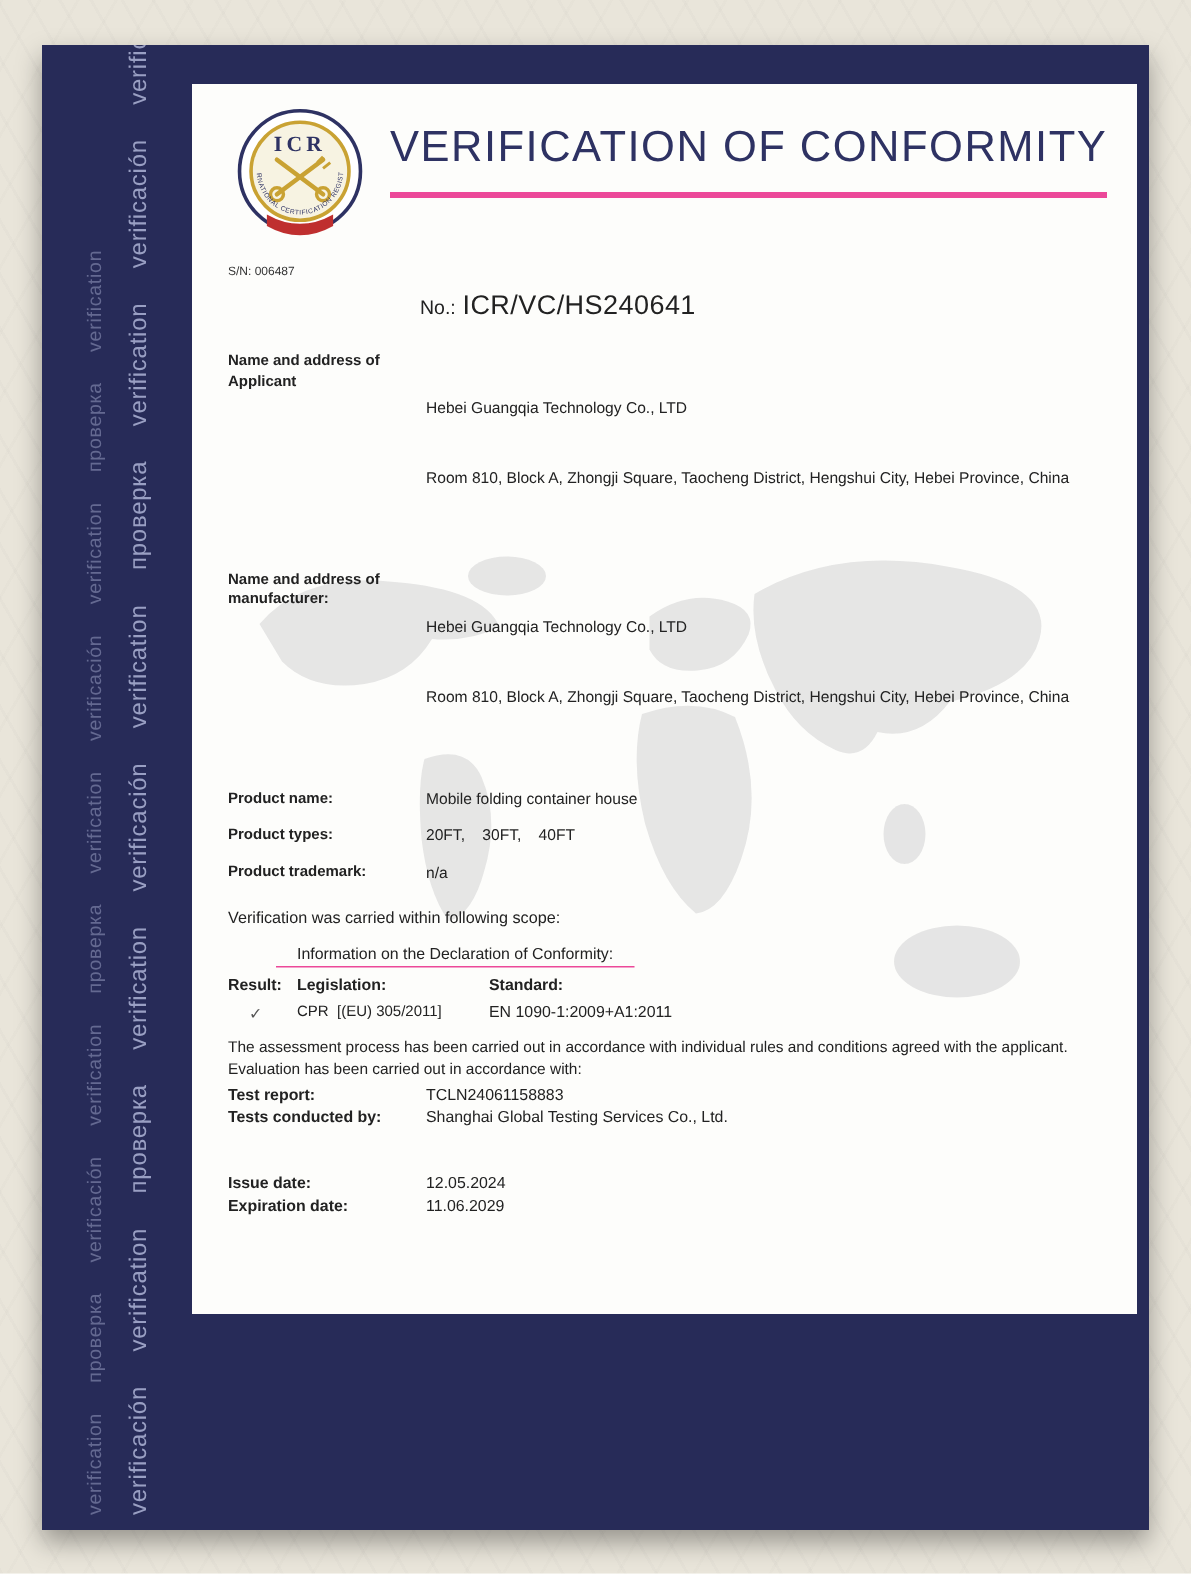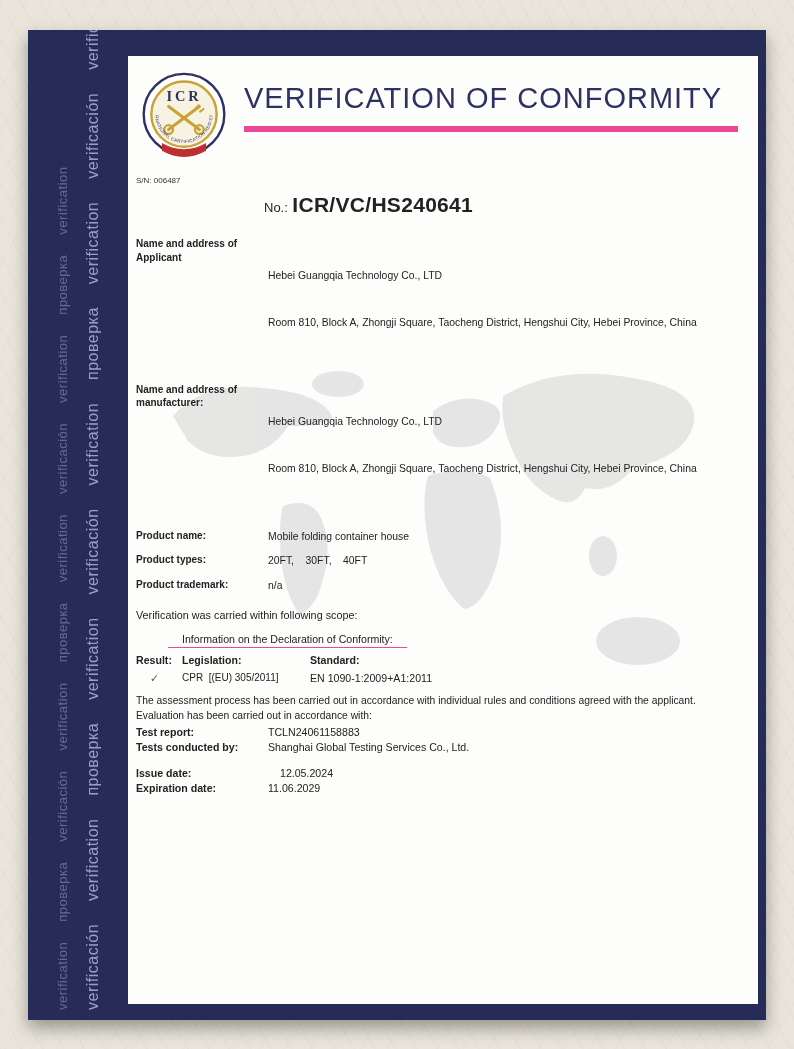--- a/index.html
+++ b/index.html
@@ -26,57 +26,57 @@
     padding:10px 0; overflow:hidden;
   }
   .vcol {
     writing-mode:vertical-rl; transform:rotate(180deg);
     white-space:nowrap; color:#aeb4d6; letter-spacing:.5px;
   }
   .vcol.c1 { font-size:13px; opacity:.45; word-spacing:16px; }
   .vcol.c2 { font-size:16px; opacity:.85; word-spacing:18px; }
 
   .paper {
-    position:absolute; left:100px; top:26px; width:630px; height:948px;
-    background:#fdfdfb; padding:0 20px 0 8px; overflow:hidden;
+    position:absolute; left:100px; top:26px; width:630px; height:820px;
+    background:#fdfdfb; padding:0 20px 0 24px; overflow:hidden;
   }
   .watermark { position:absolute; left:5px; top:300px; width:610px; height:430px; z-index:0; }
   .content { position:relative; z-index:1; }
 
   
   .header { display:flex; }
   .logo { flex:0 0 108px; padding-top:14px; }
   .logo svg { width:96px; height:96px; display:block; }
-  .titlewrap { flex:1; padding-top:26px; height:76px; border-bottom:6px solid #ec4899; }
+  .titlewrap { flex:1; padding-top:26px; height:76px; border-bottom:4px solid #ec4899; }
   .title { font-size:29px; letter-spacing:1px; color:#2e3263; white-space:nowrap; }
 
   .sn { font-size:8px; color:#333; margin-top:10px; }
   .certno { margin:8px 0 0 128px; }
   .certno .lbl { font-size:13px; }
-  .certno .val { font-size:21px; font-weight:bold; letter-spacing:.3px; }
+  .certno .val { font-size:18px; font-weight:normal; letter-spacing:.3px; }
 
   
   .rows { margin-top:20px; }
   .row { display:grid; grid-template-columns:132px 1fr; margin-bottom:9px; }
   .row.mb { margin-bottom:21px; }
   .flabel { font-weight:bold; font-size:10px; line-height:1.35; padding-right:10px; }
   .fvalue { font-size:10.4px; line-height:1.5; white-space:pre-wrap; }
 
   
   .scope-intro { font-size:10.8px; margin-top:15px; }
   .info-title { display:inline-block; margin:12px 0 0 32px; padding:0 14px 2px; border-bottom:1px solid #ec4899; font-size:10.6px; }
   .scope-grid { display:grid; grid-template-columns:46px 128px 1fr; font-size:10.6px; margin-top:6px; }
   .scope-grid .h { font-weight:bold; }
   .check-cell { padding-left:14px; color:#555; }
   .leg-cell { white-space:pre-wrap; font-size:10px; }
 
   .para { font-size:10.3px; line-height:1.45; margin-top:10px; }
   .kv { display:grid; grid-template-columns:132px 1fr; font-size:10.6px; margin-top:3px; }
   .kv .k { font-weight:bold; }
-  .kv.gap { margin-top:14px;gap:12px; }
+  .kv.gap { margin-top:32px; }
 
   
   .remarks { margin-top:196px; }
   .remarks .k { font-weight:bold; font-size:9.6px; }
   .remarks ul { list-style:none; margin:3px 0 0 10px; }
   .remarks li { font-size:8.8px; line-height:1.45; color:#222; }
   .remarks li::before { content:"•  "; }
 </style>
 </head>
 <body>

